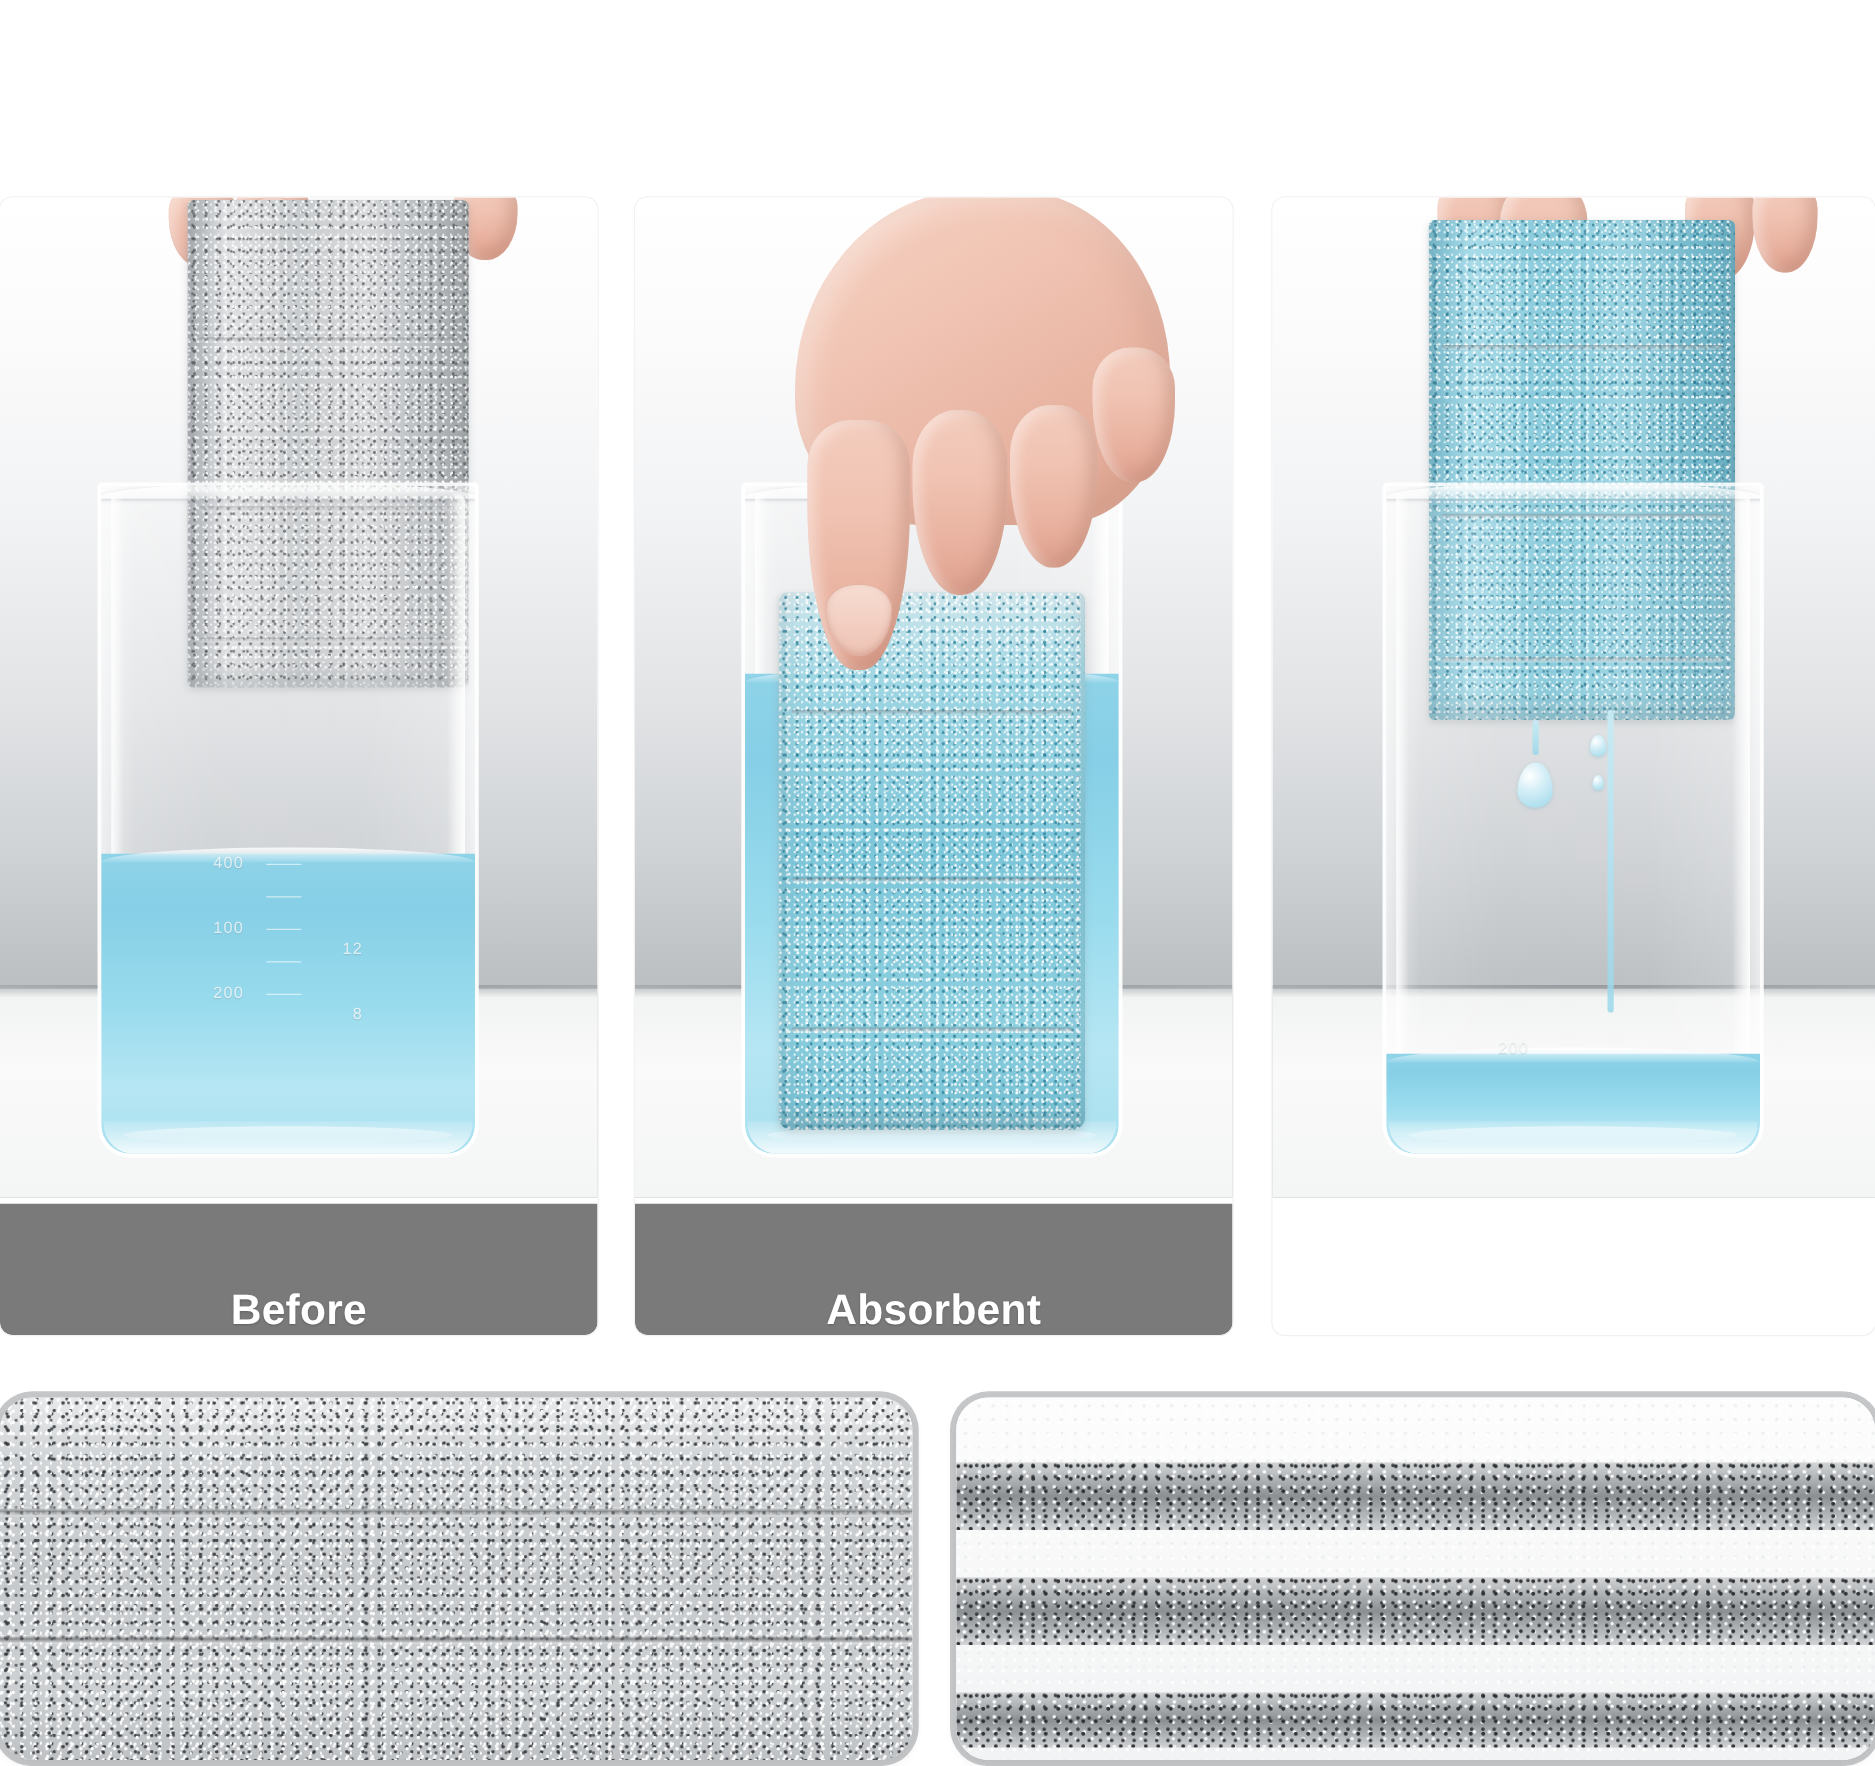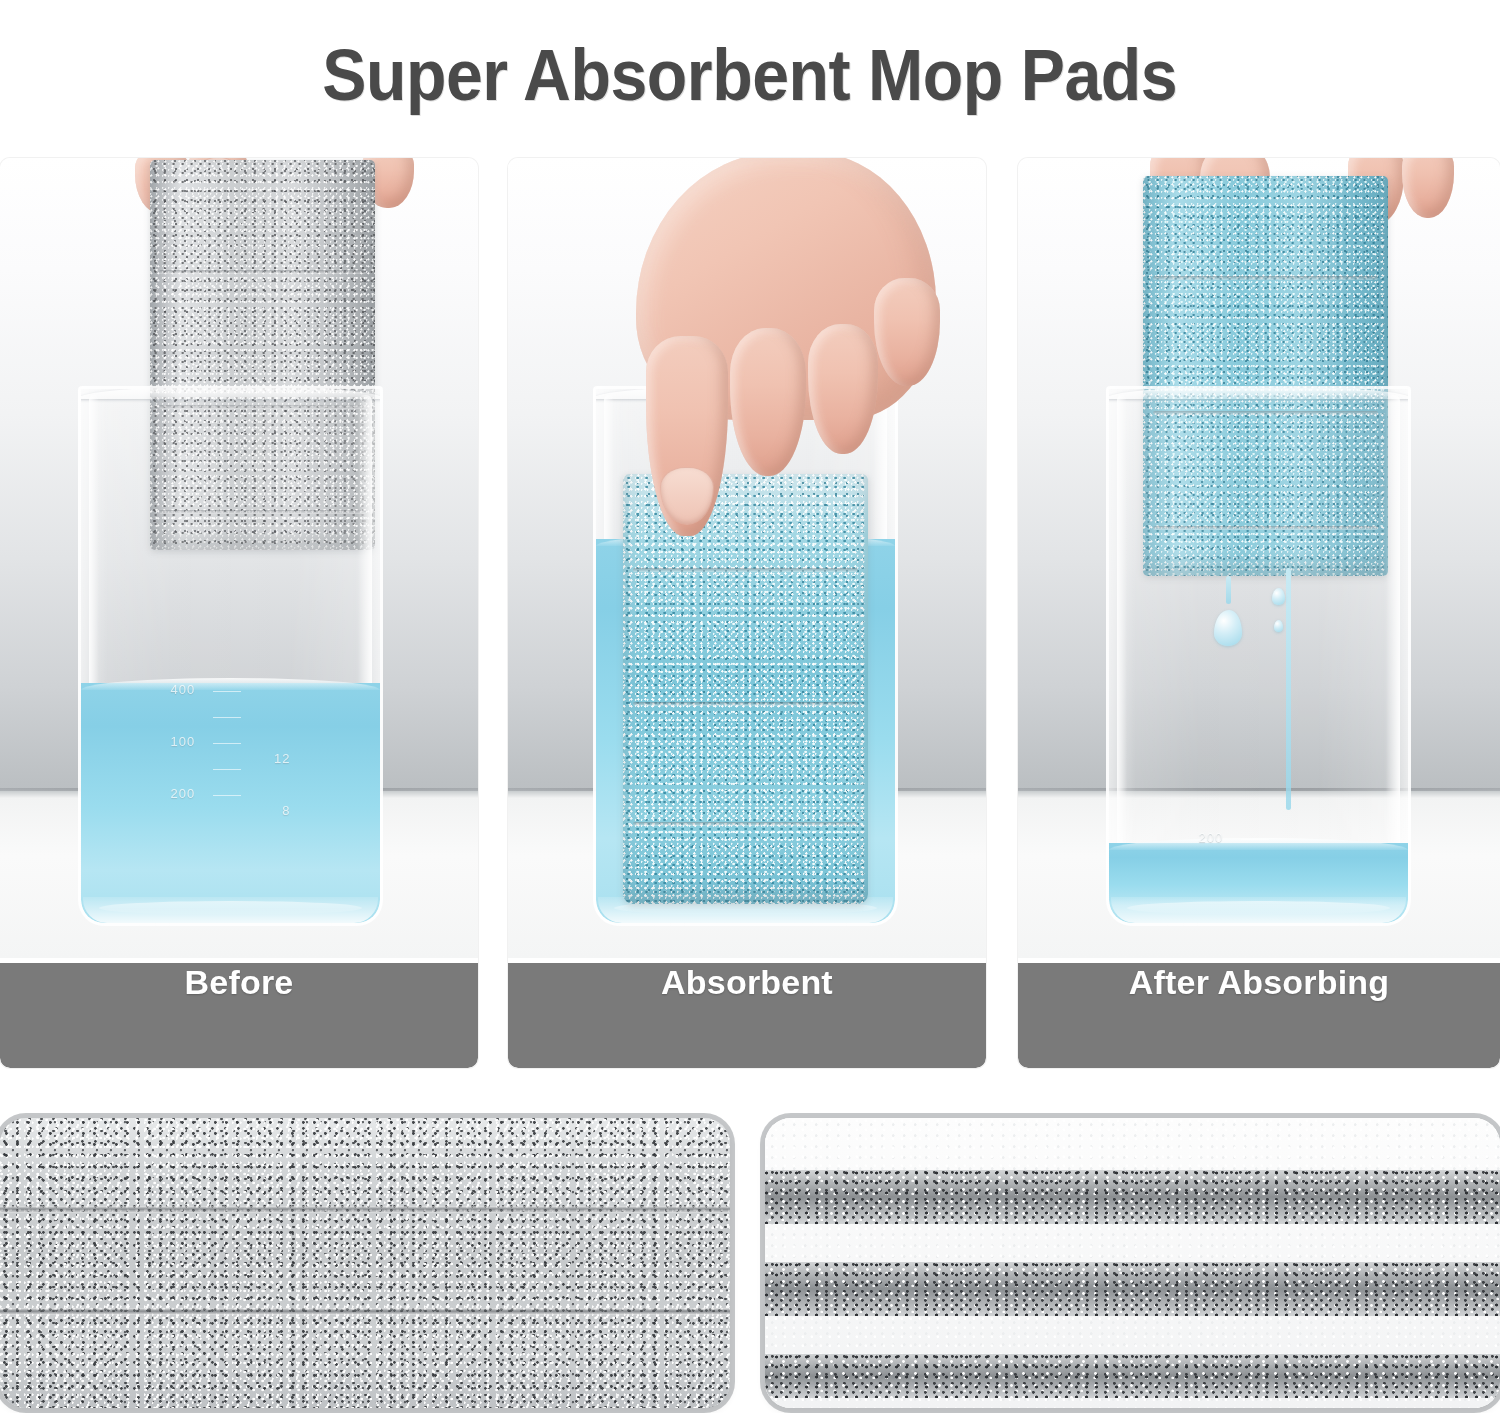--- a/index.html
+++ b/index.html
@@ -189,21 +189,21 @@
     background: radial-gradient(circle at 35% 30%, #ffffff 0%, #d4eef7 40%, #9ed8ea 100%);
     border-radius: 54% 46% 50% 50% / 66% 66% 36% 36%;
     box-shadow: 0 1px 3px rgba(140,190,205,.55);
   }
 
   
   .label-bar {
     position:absolute; left:0; right:0; bottom:0; height:105px;
     background:#7a7a7a;
     border-radius: 0 0 10px 10px;
-    display:flex; align-items:flex-start; justify-content:center;
+    display:flex; align-items:flex-end; justify-content:center;
   }
   .label-bar .lbl {
     color:#ffffff; font-weight:700; font-size:34px;
     font-family:"Liberation Sans", sans-serif;
     letter-spacing:.2px;
     text-shadow: 0 1px 2px rgba(0,0,0,.22);
   }
 
   
   .pads-row { position:absolute; left:0; top:1110px; width:1500px; height:303px; }
@@ -255,23 +255,20 @@
       linear-gradient(to bottom, rgba(255,255,255,.25), rgba(95,99,103,.55) 50%, rgba(255,255,255,.25));
     background-size: 10px 10px, 12px 12px, 9px 9px, 13px 13px, 100% 100%;
     filter: blur(.35px);
   }
 </style>
 </head>
 <body>
 
 <div id="root">
 
-  <div class="title-wrap">
-    <div class="title">Super Absorbent Mop Pads</div>
-  </div>
 
   <div class="panels">
 
     <div class="panel p1">
       <div class="photo">
         <div class="surface"></div>
 
         <div class="finger" style="left:135px; top:-10px; width:54px; height:66px;"></div>
         <div class="finger" style="left:188px; top:-14px; width:60px; height:74px;">
           <div class="nail" style="top:14px; width:38px; height:40px;"></div>
@@ -389,23 +386,20 @@
           </div>
           <div class="base"></div>
         </div>
 
         <div class="drip-stream" style="left:208px; top:418px; height:28px;"></div>
         <div class="drop" style="left:196px; top:452px; width:28px; height:36px;"></div>
         <div class="drip-stream" style="left:268px; top:410px; height:242px;"></div>
         <div class="drop" style="left:254px; top:430px; width:13px; height:17px;"></div>
         <div class="drop" style="left:256px; top:462px; width:9px; height:12px;"></div>
       </div>
-      <div class="label-bar">
-        <span class="lbl">After Absorbing</span>
-      </div>
     </div>
 
   </div>
 
   <div class="pads-row">
 
     <div class="prod-pad left">
       <div class="tex-gray"></div>
       <div class="seam-h" style="top:88px;"></div>
       <div class="seam-h" style="top:190px;"></div>

